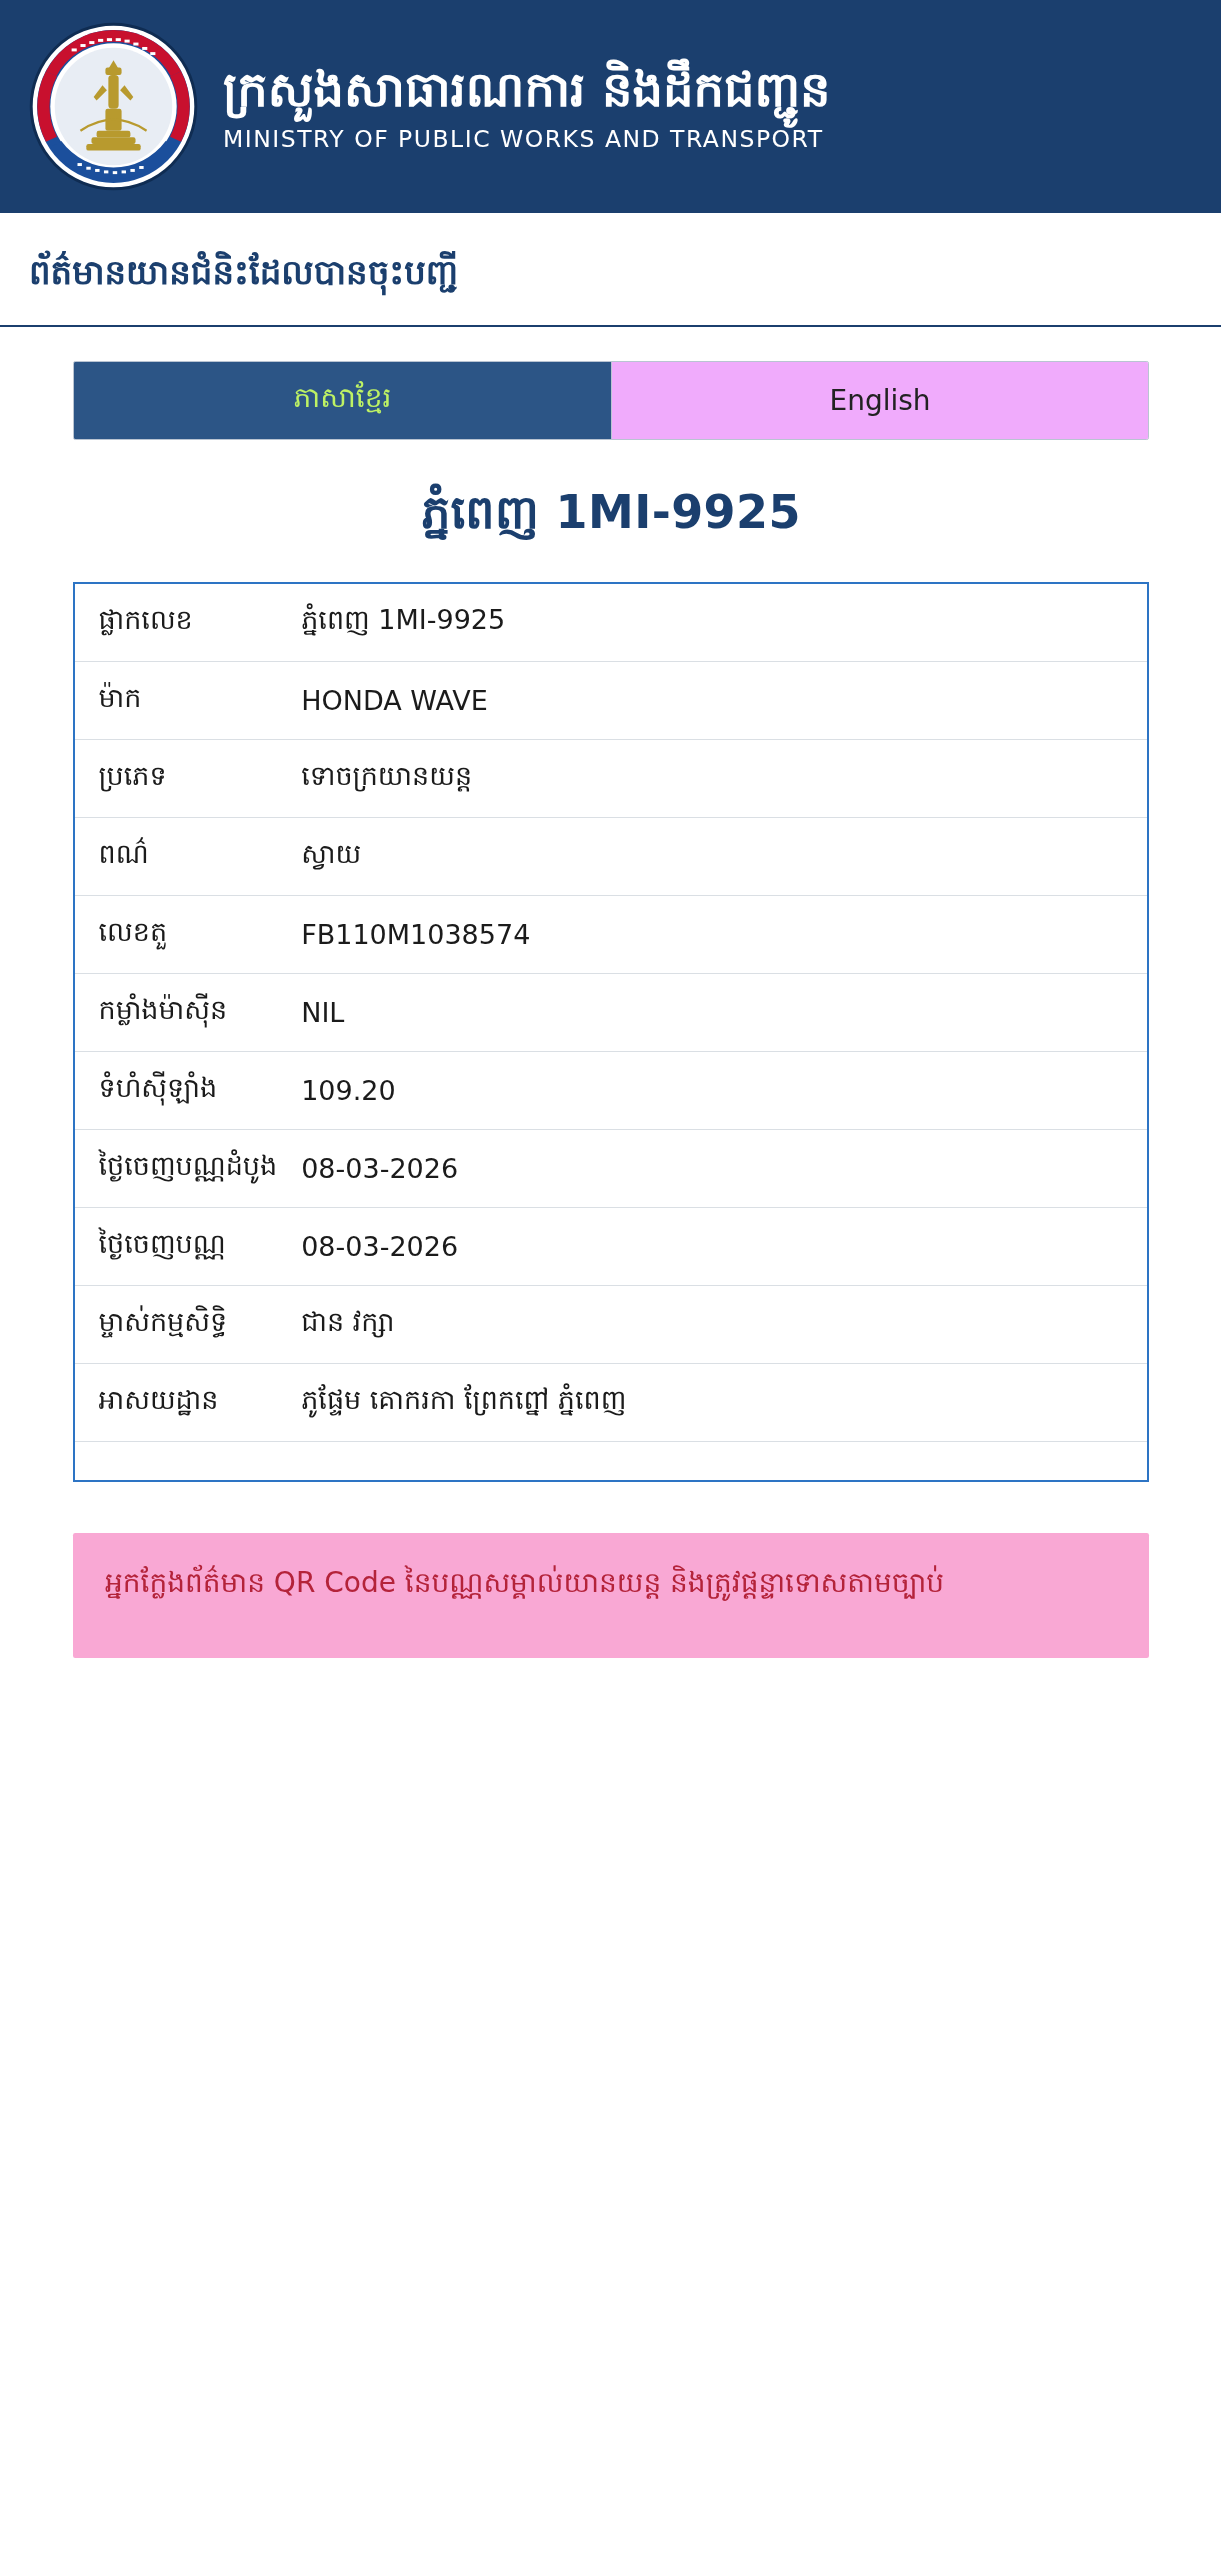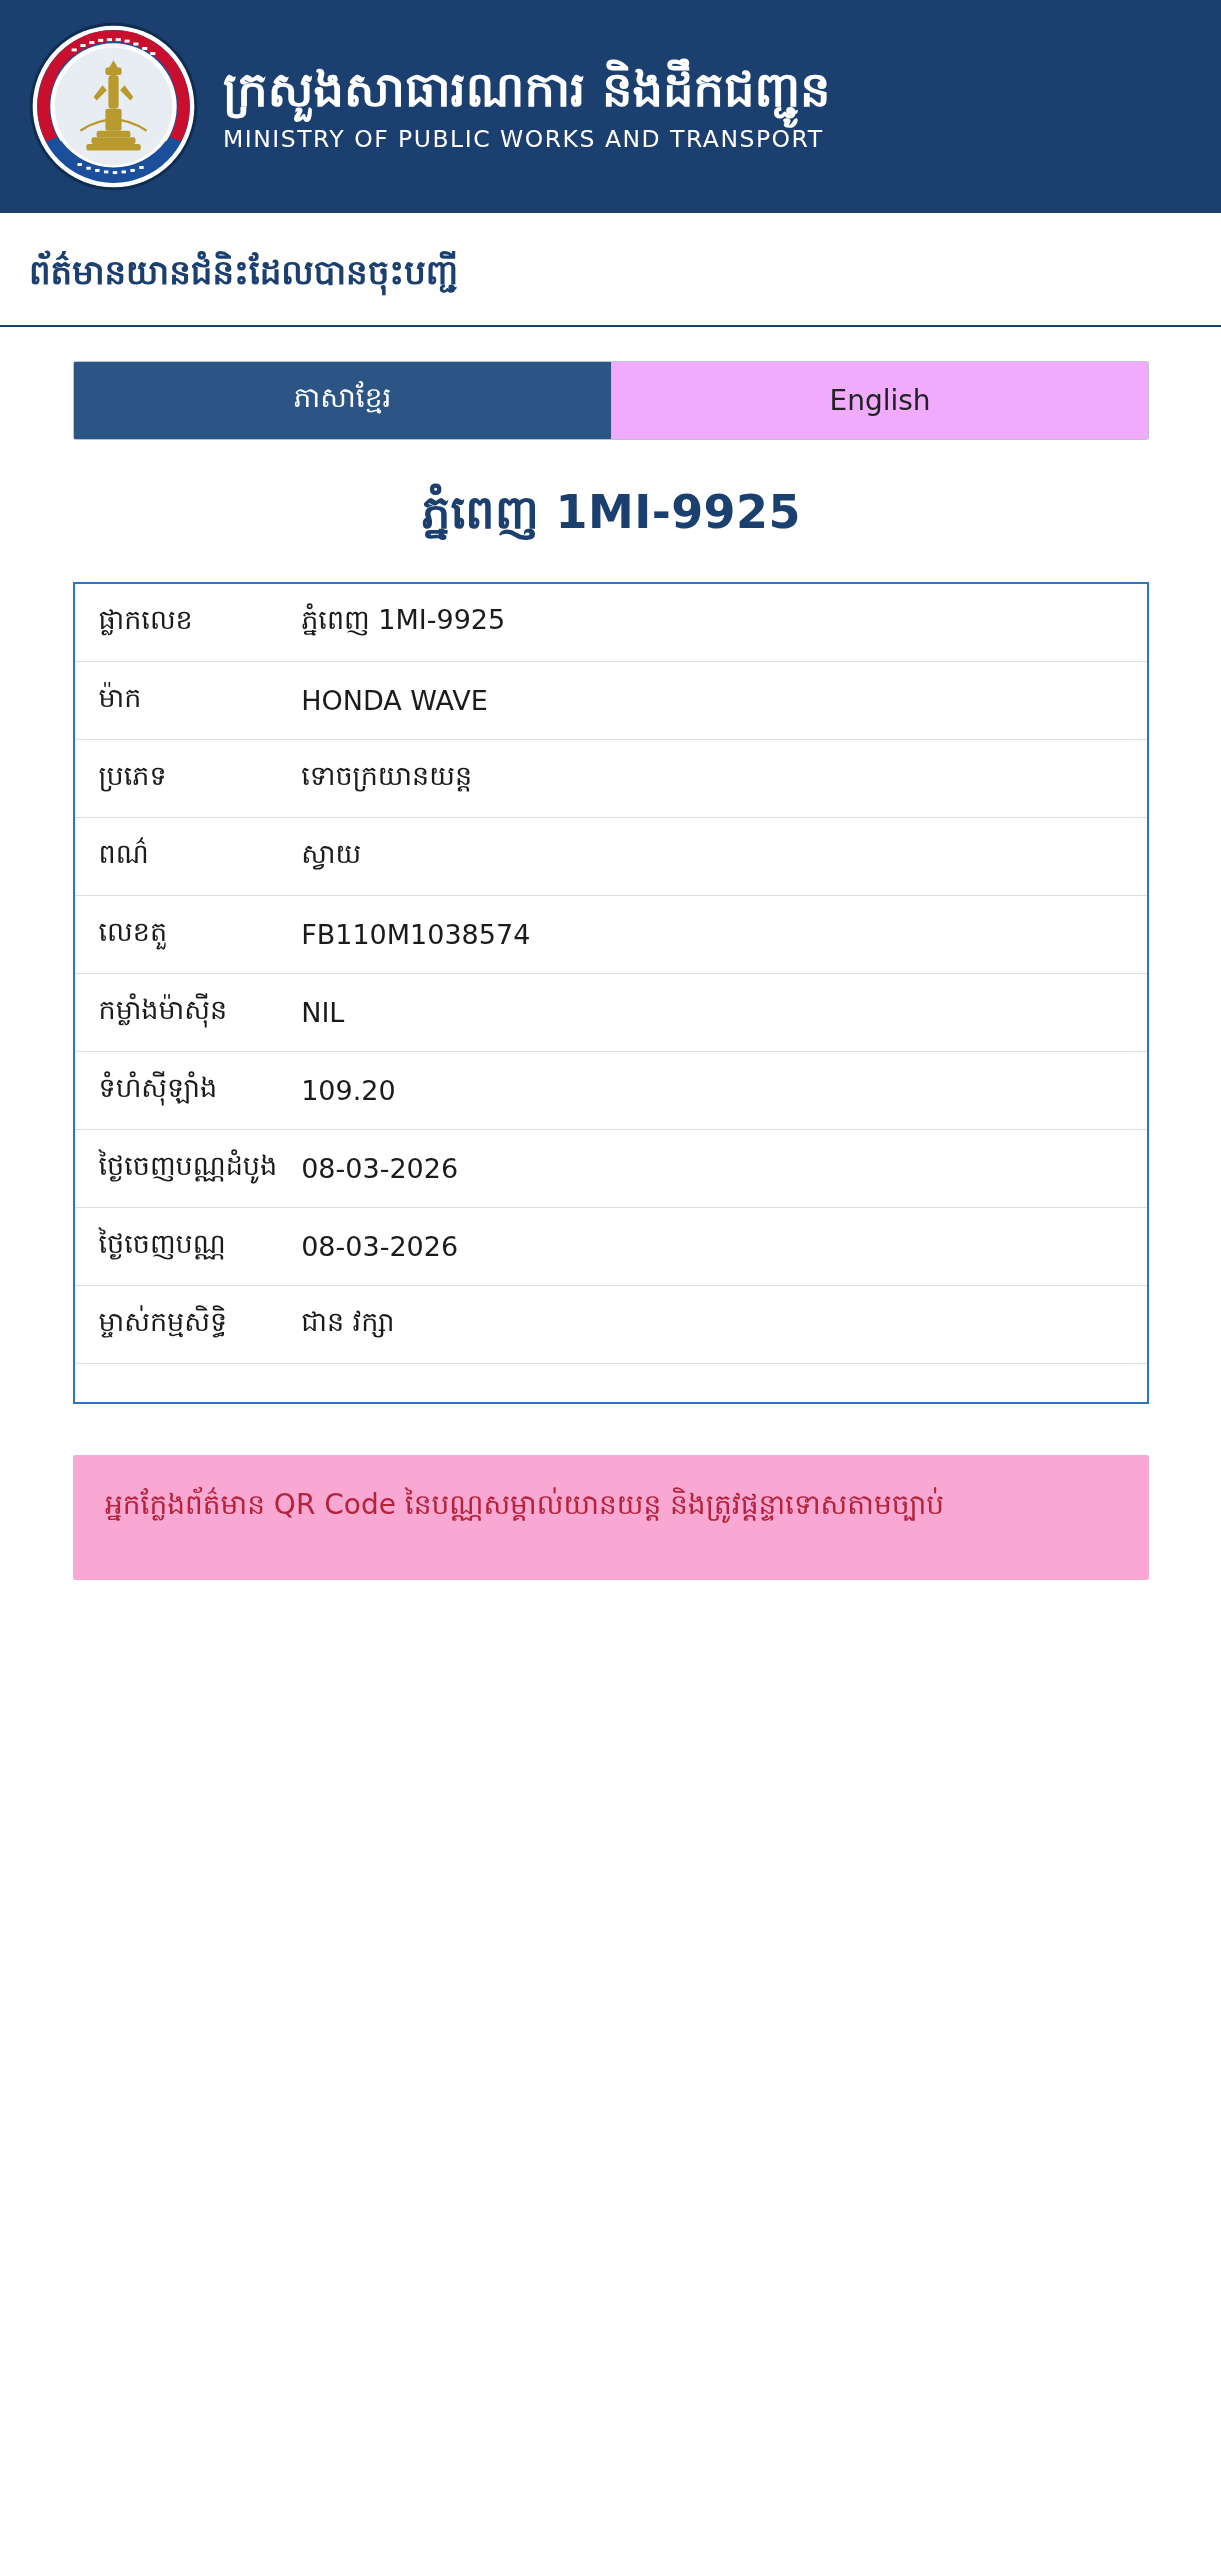--- a/index.html
+++ b/index.html
@@ -82,21 +82,21 @@
     flex: 1 1 50%;
     display: flex;
     align-items: center;
     justify-content: center;
     font-size: 28px;
     cursor: pointer;
     user-select: none;
   }
   .tab.active {
     background: #2c5586;
-    color: #ffffff;
+    color: #bef264;
   }
   .tab.inactive {
     background: #f0abfc;
     color: #222222;
     border-left: 0.7px solid #b9c4d2;
   }
 
   
   .plate-heading {
     text-align: center;
@@ -264,20 +264,24 @@
           <td class="value">08-03-2026</td>
         </tr>
         <tr>
           <td class="label">ថ្ងៃចេញបណ្ណ</td>
           <td class="value">08-03-2026</td>
         </tr>
         <tr>
           <td class="label">ម្ចាស់កម្មសិទ្ធិ</td>
           <td class="value">ជាន វក្សា</td>
         </tr>
+        <tr>
+          <td class="label">អាសយដ្ឋាន</td>
+          <td class="value">ភូផ្ទែម គោករកា ព្រែកព្នៅ ភ្នំពេញ</td>
+        </tr>
         <tr class="row-spacer">
           <td></td>
             <td></td>
         </tr>
       </tbody>
     </table>
   </div>
 
   <div class="notice">
     <p>អ្នកក្លែងព័ត៌មាន QR Code នៃបណ្ណសម្គាល់យានយន្ត និងត្រូវផ្តន្ទាទោសតាមច្បាប់</p>

